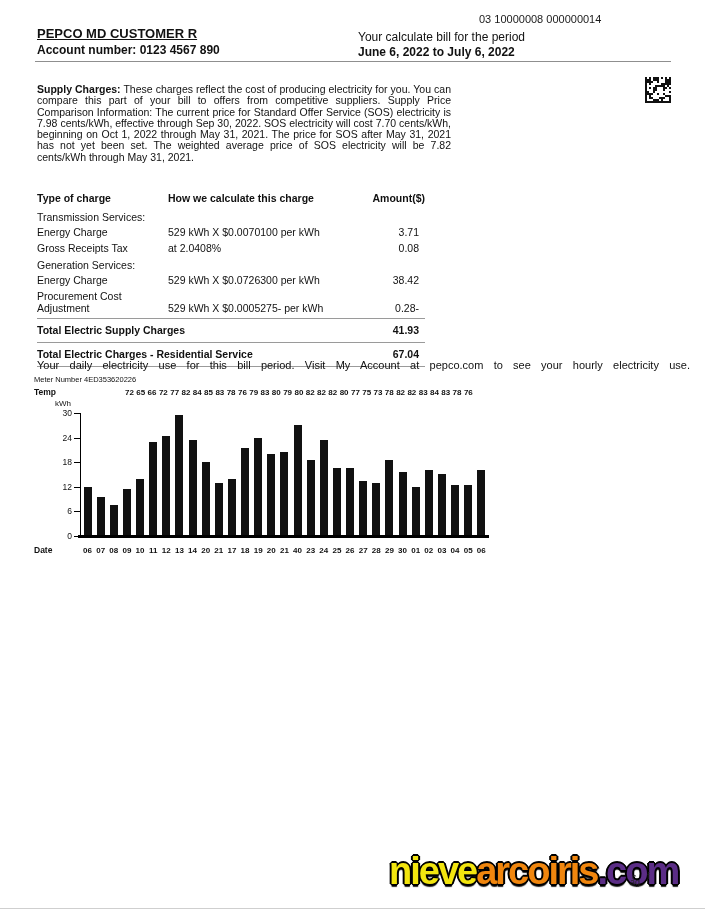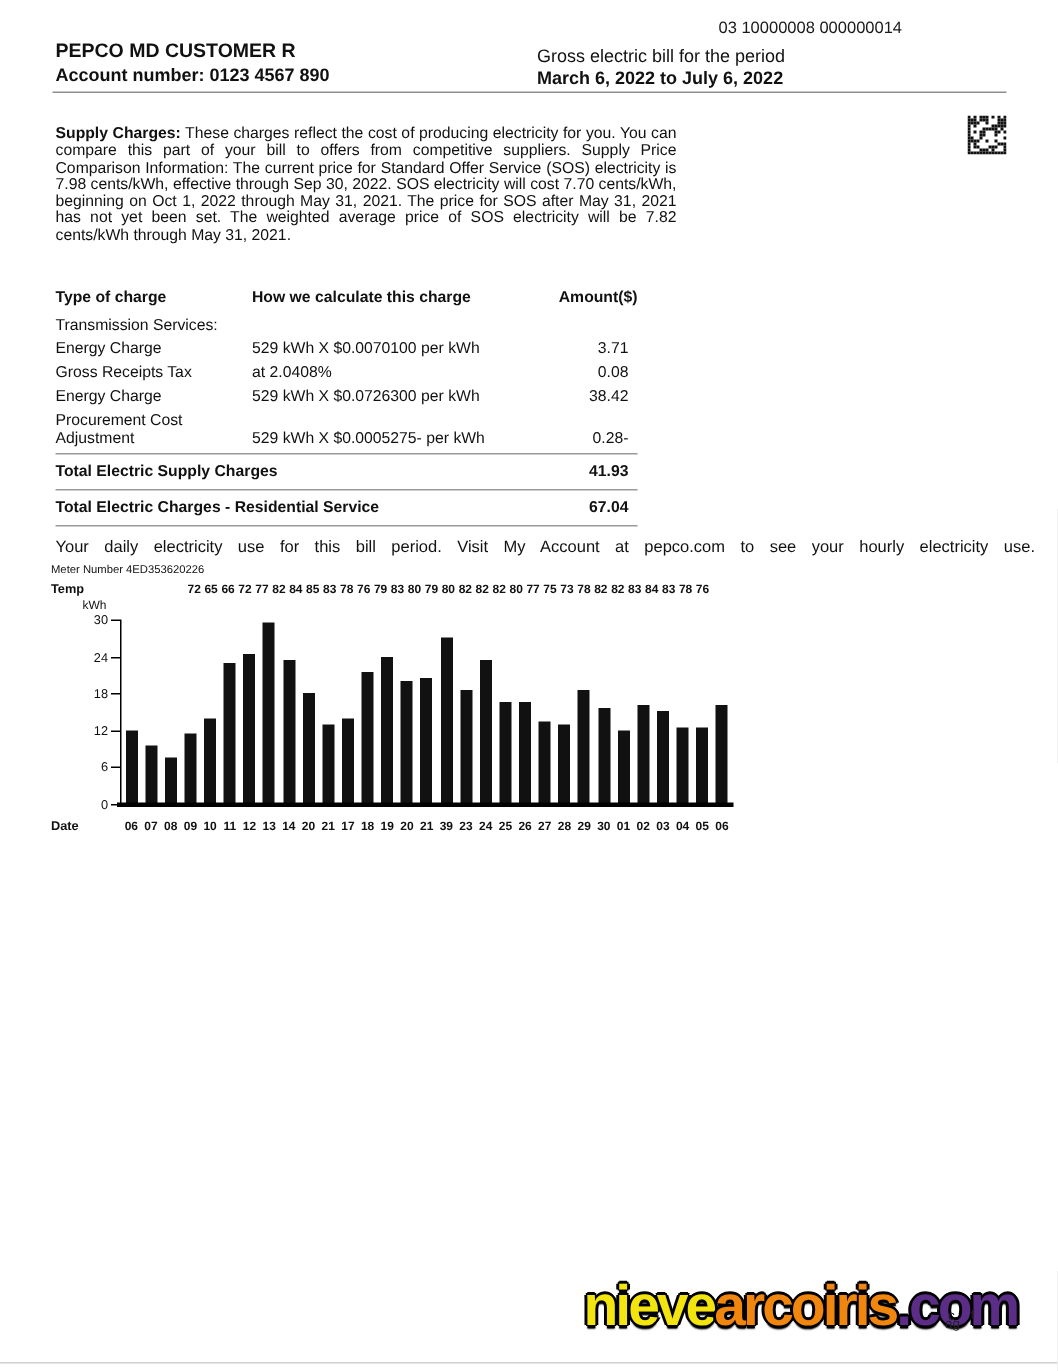--- a/index.html
+++ b/index.html
@@ -5,21 +5,21 @@
   html,body{margin:0;padding:0;background:#e8e8e8;}
   .page{
     position:relative; width:705px; height:914px; margin:0 auto;
     background:#ffffff; overflow:hidden;
     font-family:"Liberation Sans", sans-serif; color:#111;
   }
   .abs{position:absolute;}
 
   
   .doc-code{left:479px; top:13px; font-size:11px; color:#1a1a1a;}
-  .cust-name{left:37px; top:26px; font-size:13px; font-weight:bold;}
+  .cust-name{left:37px; top:26px; font-size:13px; font-weight:bold;text-decoration:underline;}
   .acct{left:37px; top:43px; font-size:12px; font-weight:bold;}
   .bill-period-label{left:358px; top:30px; font-size:12px;}
   .bill-period-dates{left:358px; top:45px; font-size:12px; font-weight:bold;}
   .header-divider{left:35px; top:61px; width:636px; height:1px; background:#8f8f8f;}
   .barcode{left:645px; top:77px; width:26px; height:26px;}
 
   
   .supply{left:37px; top:84px; width:414px; font-size:10.5px; line-height:11.3px; text-align:justify;}
   .supply b{font-weight:bold;}
   .billing-period{left:37px; top:172px; font-size:11px; font-weight:bold;}
@@ -67,22 +67,22 @@
   .bottom-edge{left:0; top:908px; width:705px; height:1px; background:#cfcfcf;}
 </style>
 </head>
 <body>
 
 <div class="page">
 
   <div class="abs doc-code">03 10000008 000000014</div>
   <div class="abs cust-name">PEPCO MD CUSTOMER R</div>
   <div class="abs acct">Account number: 0123 4567 890</div>
-  <div class="abs bill-period-label">Gross electric bill for the period</div>
-  <div class="abs bill-period-dates">March 6, 2022 to July 6, 2022</div>
+  <div class="abs bill-period-label">Your calculate bill for the period</div>
+  <div class="abs bill-period-dates">June 6, 2022 to July 6, 2022</div>
   <div class="abs header-divider"></div>
 
   <svg class="abs barcode" viewBox="0 0 26 26" id="barcode-svg">
       <rect x="0" y="0" width="26" height="26" fill="#fff"></rect>
       <rect x="0" y="0" width="2" height="2" fill="#111"></rect>
       <rect x="4" y="0" width="2" height="2" fill="#111"></rect>
       <rect x="8" y="0" width="2" height="2" fill="#111"></rect>
       <rect x="10" y="0" width="2" height="2" fill="#111"></rect>
       <rect x="12" y="0" width="2" height="2" fill="#111"></rect>
       <rect x="16" y="0" width="2" height="2" fill="#111"></rect>
@@ -183,20 +183,21 @@
       <div class="th">Type of charge</div>
       <div class="th">How we calculate this charge</div>
       <div class="th amt">Amount($)</div>
     <div class="row-section">Transmission Services:</div>
         <div class="row-label">Energy Charge</div>
         <div class="row-calc">529 kWh X $0.0070100 per kWh</div>
         <div class="row-amt">3.71</div>
         <div class="row-label">Gross Receipts Tax</div>
         <div class="row-calc">at 2.0408%</div>
         <div class="row-amt">0.08</div>
+        <div class="row-section">Generation Services:</div>
         <div class="row-label">Energy Charge</div>
         <div class="row-calc">529 kWh X $0.0726300 per kWh</div>
         <div class="row-amt">38.42</div>
         <div class="row-label">Procurement Cost Adjustment</div>
         <div class="row-calc">529 kWh X $0.0005275- per kWh</div>
         <div class="row-amt">0.28-</div>
         <div class="rule"></div>
         <div class="row-total-label">Total Electric Supply Charges</div>
         <div class="row-total-amt">41.93</div>
         <div class="rule"></div>
@@ -353,21 +354,21 @@
         <span>12</span>
         <span>13</span>
         <span>14</span>
         <span>20</span>
         <span>21</span>
         <span>17</span>
         <span>18</span>
         <span>19</span>
         <span>20</span>
         <span>21</span>
-        <span>39</span>
+        <span>40</span>
         <span>23</span>
         <span>24</span>
         <span>25</span>
         <span>26</span>
         <span>27</span>
         <span>28</span>
         <span>29</span>
         <span>30</span>
         <span>01</span>
         <span>02</span>

